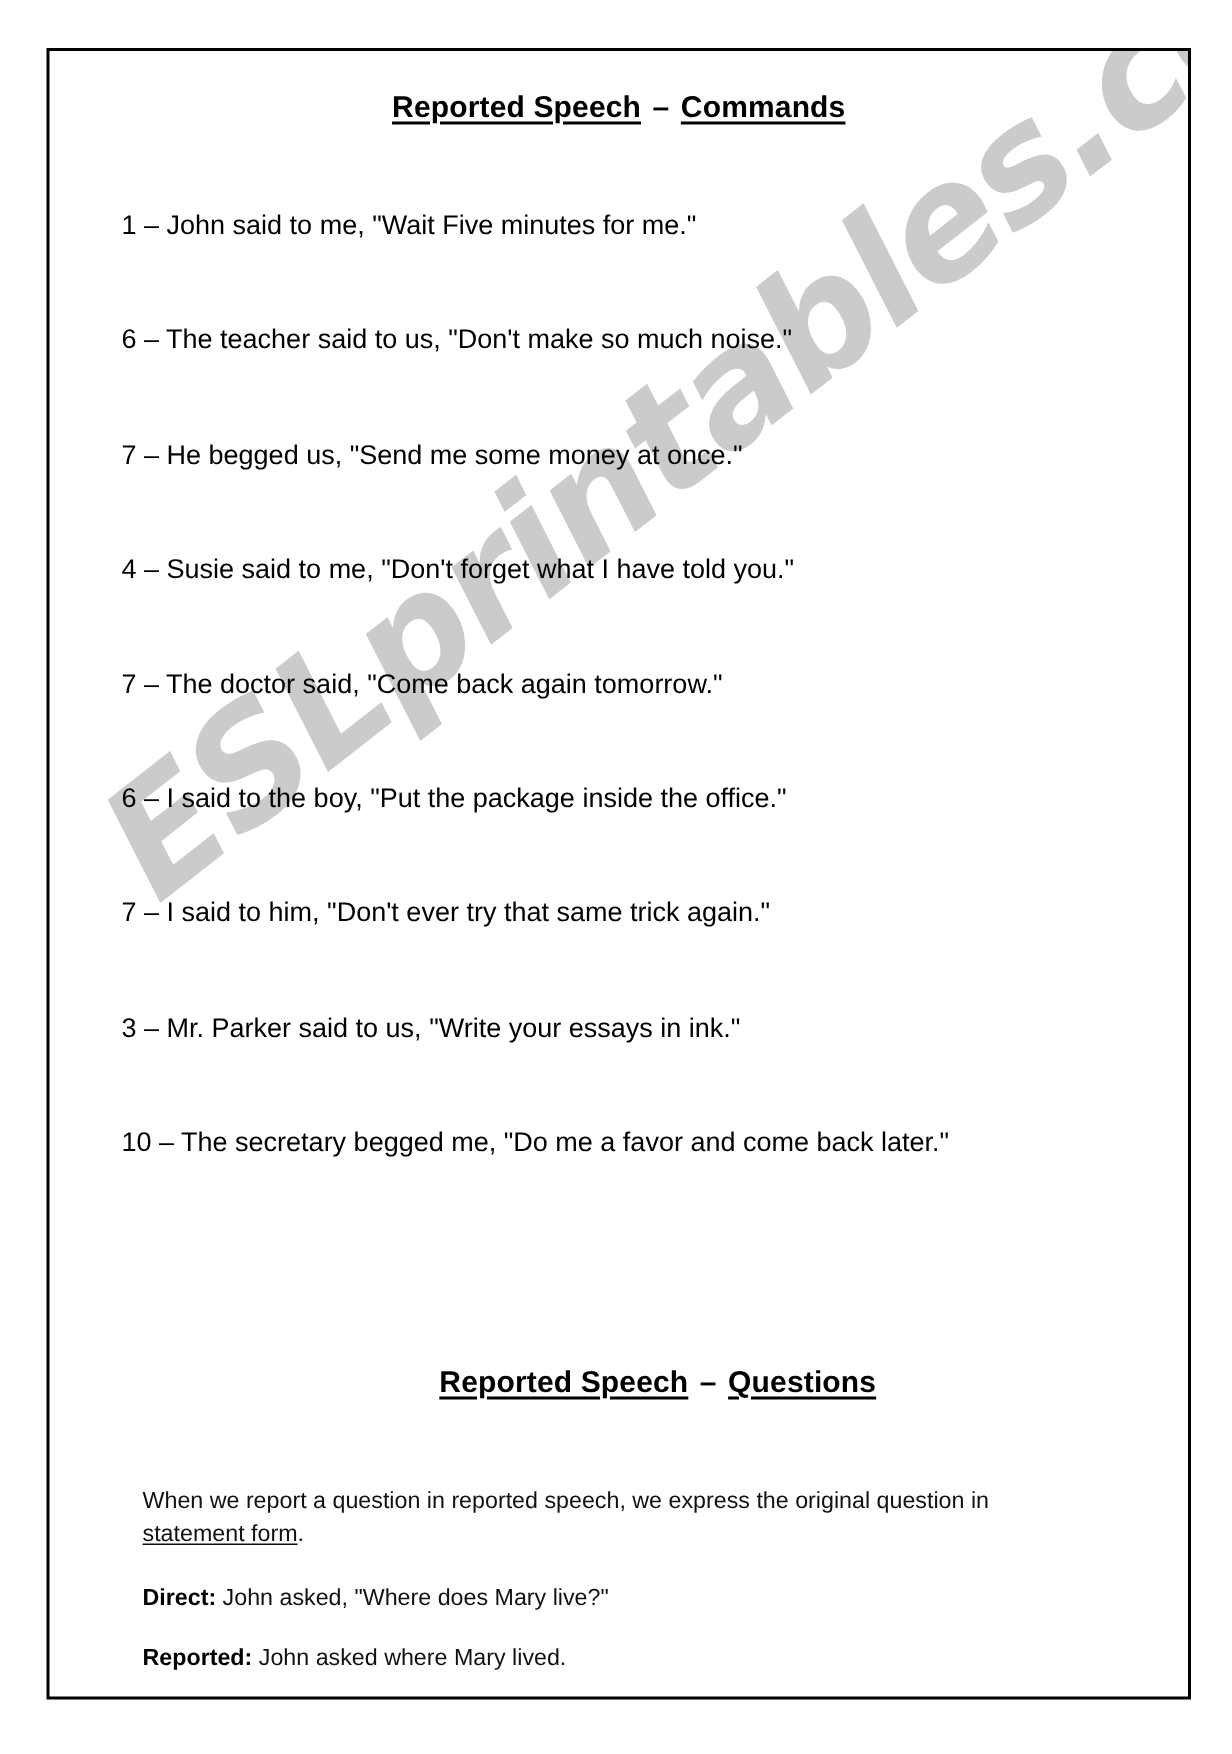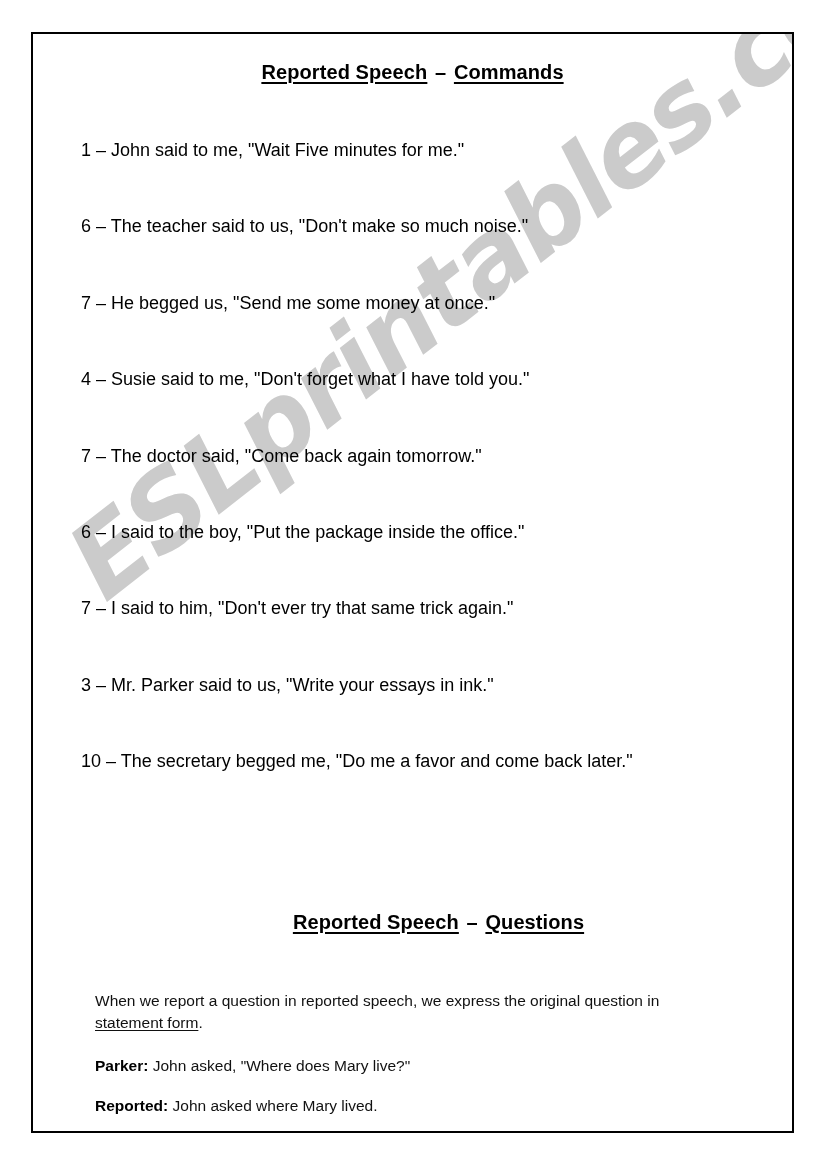--- a/index.html
+++ b/index.html
@@ -142,19 +142,19 @@
       <div class="exercise-item">10 – The secretary begged me, "Do me a favor and come back later."</div>
     </div>
 
     <div class="heading" id="heading-questions">
       <span class="u">Reported Speech</span><span class="dash"> – </span><span class="u">Questions</span>
     </div>
 
     <div class="explain">
       <p class="intro"><span>When we report a question in reported speech, we express the original question in </span><span class="underline">statement form</span><span>.</span></p>
 
-      <p class="example"><span class="label">Parker:</span><span> John asked, "Where does Mary live?"</span></p>
+      <p class="example"><span class="label">Direct:</span><span> John asked, "Where does Mary live?"</span></p>
 
       <p class="example"><span class="label">Reported:</span><span> John asked where Mary lived.</span></p>
     </div>
 
   </div>
 </div>
 
 </body></html>

